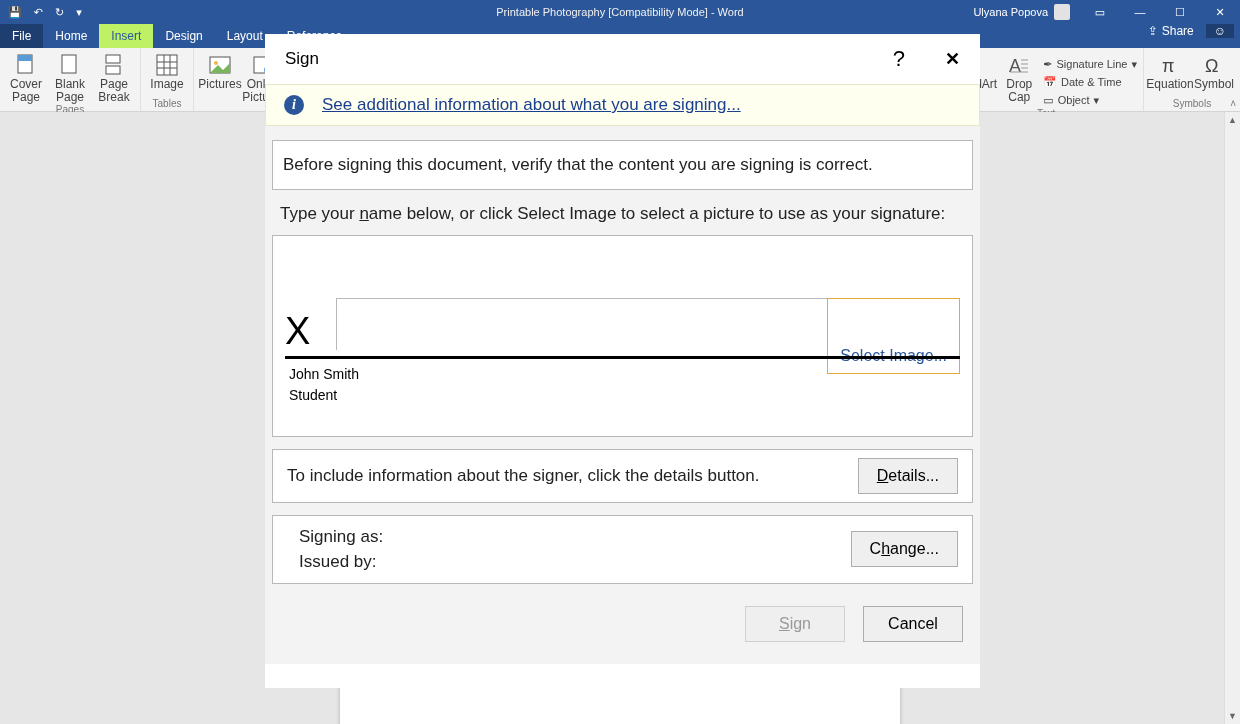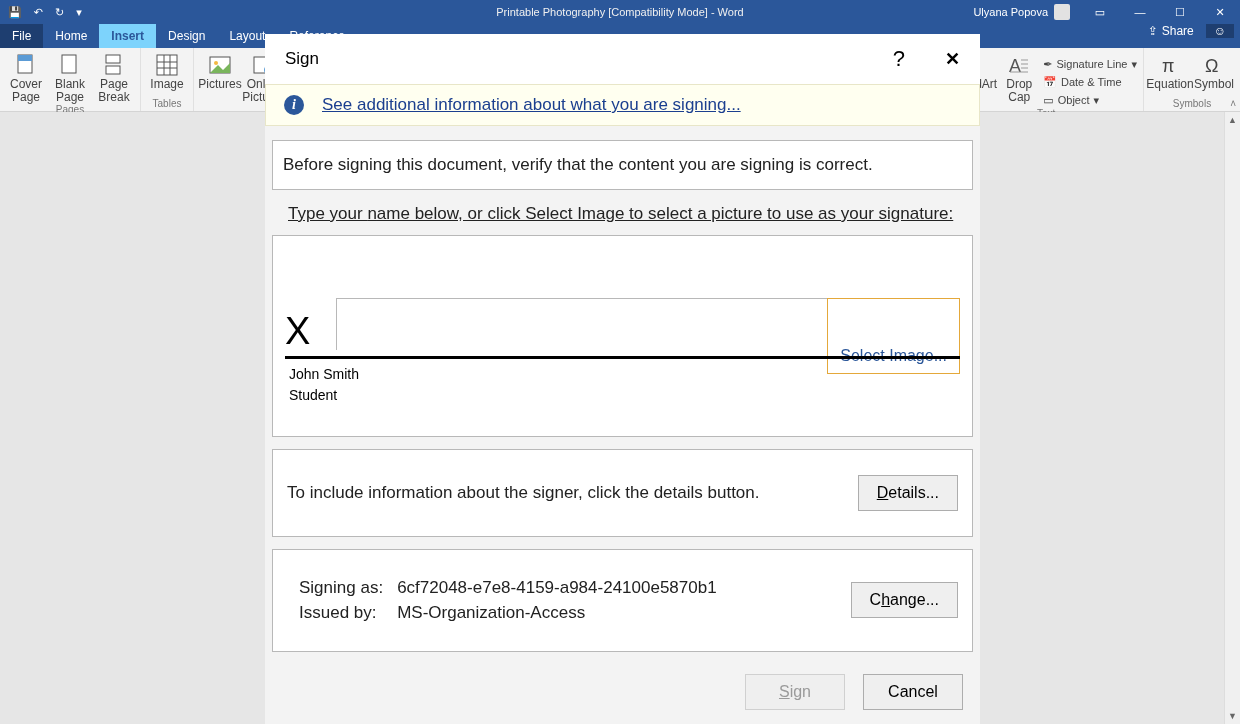--- a/index.html
+++ b/index.html
@@ -9,21 +9,21 @@
 .titlebar .qat { display: flex; align-items: center; padding-left: 8px; gap: 12px; }
 .titlebar .qat span { cursor: default; }
 .titlebar .title-center { position: absolute; left: 0; right: 0; text-align: center; pointer-events: none; font-size: 11px; color: #f0f0f0; }
 .titlebar .right { position: absolute; right: 0; display: flex; align-items: center; gap: 0; height: 100%; }
 .titlebar .right .user { padding: 0 10px; display: flex; align-items: center; gap: 6px; }
 .titlebar .right .avatar { width: 16px; height: 16px; background: #e2e2e2; border-radius: 2px; display:inline-block;}
 .titlebar .right .ctrl { width: 40px; height: 24px; display:flex; align-items:center; justify-content:center; }
 
 .ribbon-tabs { height: 24px; background: #2b579a; color: #fff; display: flex; align-items: stretch; position:relative; }
 .ribbon-tabs .tab { padding: 0 12px; font-size: 12px; display:flex; align-items:center; cursor:pointer;text-align:right; }
-.ribbon-tabs .tab.active { background: #7dd3fc; color: #2b579a; font-weight: bold; }
+.ribbon-tabs .tab.active { background: #bef264; color: #2b579a; }
 .ribbon-tabs .tab.file { background: #1e3e70; }
 .ribbon-tabs .share { position:absolute; right:6px; display:flex; align-items:center; gap:4px; font-size:12px;}
 .ribbon-tabs .share .help { margin-left:8px; padding:0 8px; background:#1e3e70; }
 
 .ribbon { height: 64px; background: #f3f3f3; border-bottom:1px solid #d4d4d4; display:flex; position:relative; font-size:11px; color:#444; }
 .ribbon .group { display:flex; flex-direction:column; align-items:center; padding:2px 6px 0 6px; border-right:1px solid #e0e0e0; }
 .ribbon .group .items { display:flex; gap:4px; flex:1; align-items:flex-start; padding-top:4px;}
 .ribbon .group .label { font-size:10px; color:#777; padding-bottom:2px;}
 .ribbon .btn-big { display:flex; flex-direction:column; align-items:center; width:40px; gap:2px; cursor:pointer;}
 .ribbon .btn-big .icon { width:22px; height:22px; display:flex; align-items:center; justify-content:center;}
@@ -44,33 +44,33 @@
 .dialog .dlg-head .help-q { font-size:22px; font-weight:400; cursor:help;}
 .dialog .dlg-head .close-x { font-size:18px; font-weight:700; cursor:pointer;}
 
 .dialog .info-bar { background:#fffff0; border:1px solid #e8e6c8; margin:0; padding:10px 18px; display:flex; align-items:center; gap:18px; }
 .dialog .info-bar .info-ico { width:20px; height:20px; background:#2b579a; border-radius:50%; color:#fff; font-weight:700; font-family:serif; font-style:italic; display:flex; align-items:center; justify-content:center; font-size:14px;}
 .dialog .info-bar a { color:#1b3f8f; text-decoration:underline; font-size:17px; cursor:pointer;}
 
 .dialog .body { padding:14px 7px 12px 7px; background:#f3f3f3; }
 .dialog .panel { border:1px solid #b8b8b8; background:#fff; padding:14px 10px; font-size:17px; color:#222; margin-bottom:12px;}
 
-.dialog .instruct { font-size:17px; color:#222; margin:10px 0 8px 16px; line-height:1.45;text-decoration:underline;}
+.dialog .instruct { font-size:17px; color:#222; margin:10px 0 8px 8px; line-height:1.45;}
 
 .dialog .sig-box { border:1px solid #b8b8b8; background:#fff; height:202px; position:relative; padding:10px 12px 10px 12px; }
 .dialog .sig-row { position:absolute; top:62px; left:12px; right:12px; display:flex; align-items:flex-end; }
 .dialog .sig-row .X { font-size:38px; font-family:Arial,sans-serif; font-weight:400; letter-spacing:-2px; margin-right:28px; line-height:1;}
 .dialog .sig-row .input-wrap { flex:1; }
 .dialog .sig-row input { width:100%; height:52px; border:1px solid #b8b8b8; border-bottom:none; font-size:17px; padding:6px 8px; outline:none; }
 .dialog .sig-row .sel-img-wrap { border:1px solid #e4a83a; border-bottom:1px solid #e4a83a; border-top:1px solid #e4a83a; height:76px; display:flex; align-items:flex-end; justify-content:center; padding:0 12px 8px 12px; margin-left:-1px; margin-bottom:-24px; position:relative; top:0px;}
 .dialog .sig-row .sel-img { color:#2b579a; font-size:16px; cursor:pointer;}
 .dialog .sig-line { position:absolute; top:120px; left:12px; right:12px; height:3px; background:#000;}
 .dialog .sig-under { position:absolute; top:128px; left:16px; font-size:14px; line-height:1.5;}
 
-.dialog .panel.flexrow { display:flex; align-items:center; justify-content:space-between; padding:25px 14px;}
+.dialog .panel.flexrow { display:flex; align-items:center; justify-content:space-between; padding:8px 14px;}
 .dialog .btn { min-width:100px; height:36px; border:1px solid #adadad; background:#efefef; font-size:16px; cursor:pointer; padding:0 18px;}
 .dialog .btn.disabled { color:#9a9a9a; border-color:#d0d0d0; cursor:default;}
 
 .dialog .cert-row { display:flex; gap:6px; align-items:flex-start;margin-left:12px;}
 .dialog .cert-row .lbls { font-size:17px; line-height:1.5; }
 .dialog .cert-row .vals { font-size:17px; line-height:1.5; margin-left:8px;}
 
 .dialog .footer { display:flex; justify-content:flex-end; gap:18px; padding:10px 10px 10px 10px; background:#f3f3f3;}
 
 .underline-key { text-decoration: underline; text-decoration-thickness:1px;}
@@ -330,24 +330,20 @@
       <span>To include information about the signer, click the details button.</span>
       <button class="btn"><span class="underline-key">D</span>etails...</button>
     </div>
 
     <div class="panel flexrow">
       <div class="cert-row">
         <div class="lbls">
           <div>Signing as:</div>
           <div>Issued by:</div>
         </div>
-        <div class="vals">
-          <div>6cf72048-e7e8-4159-a984-24100e5870b1</div>
-          <div>MS-Organization-Access</div>
-        </div>
       </div>
       <button class="btn">C<span class="underline-key">h</span>ange...</button>
     </div>
 
     <div class="footer">
       <button class="btn disabled"><span class="underline-key">S</span>ign</button>
       <button class="btn">Cancel</button>
     </div>
   </div>
 </div>

